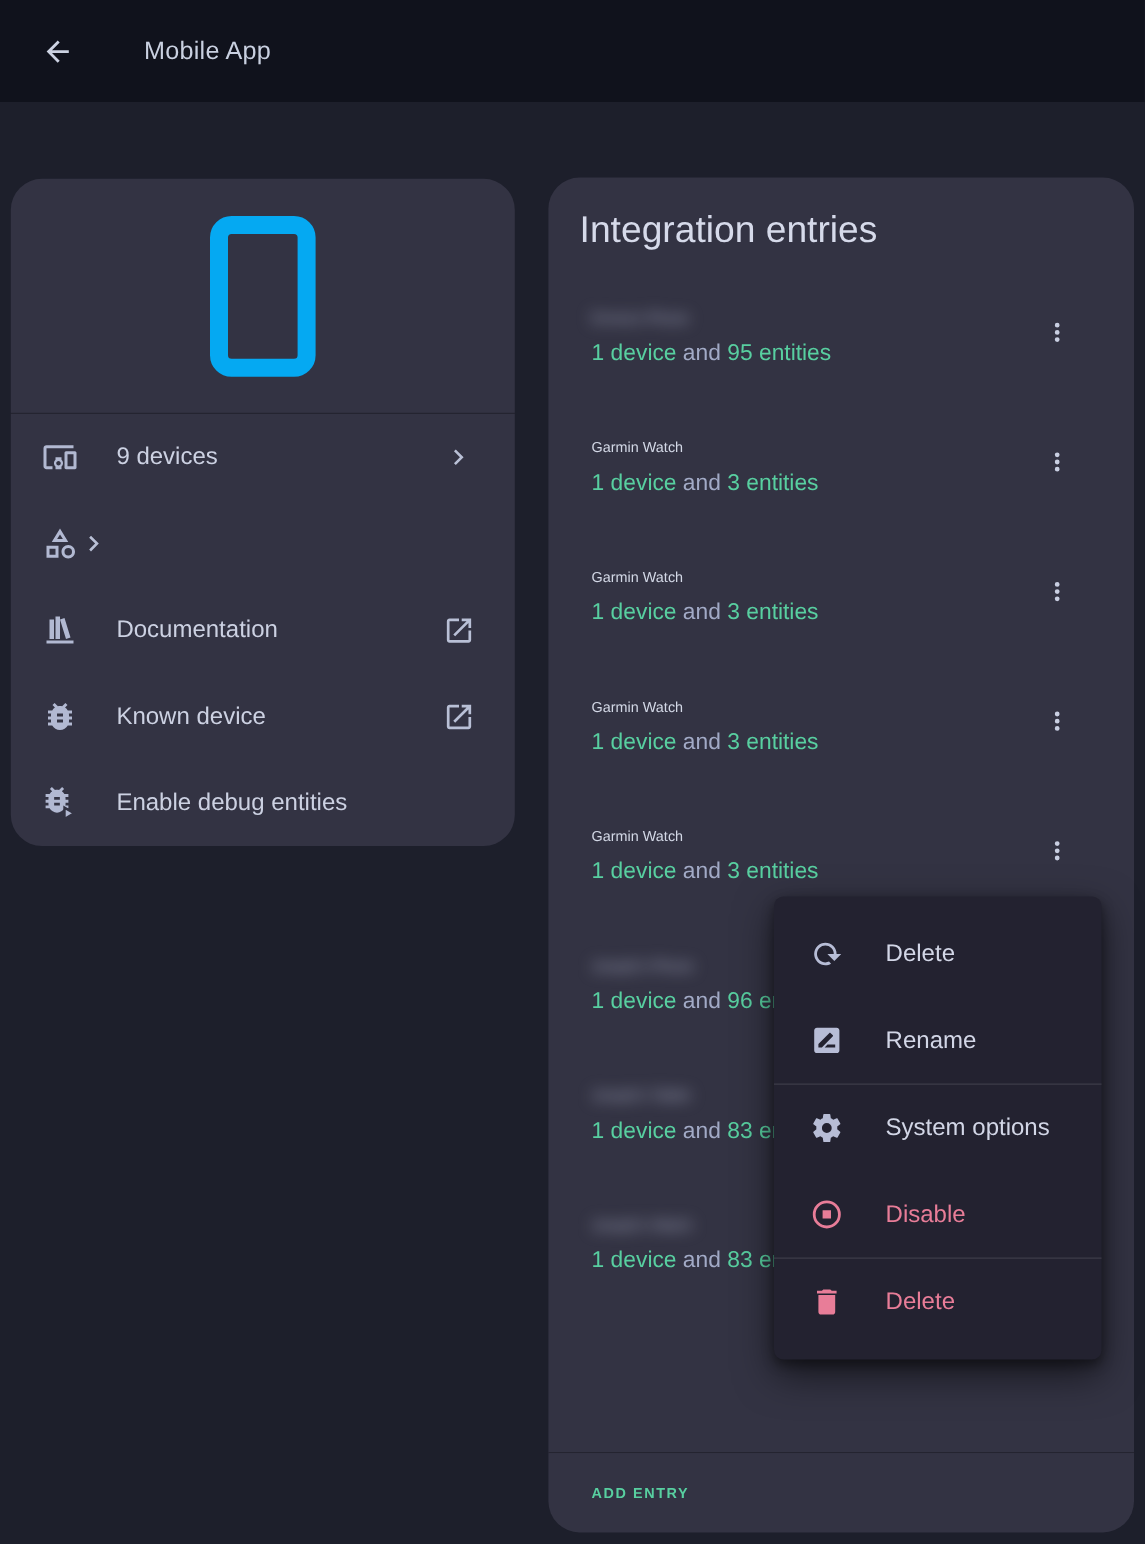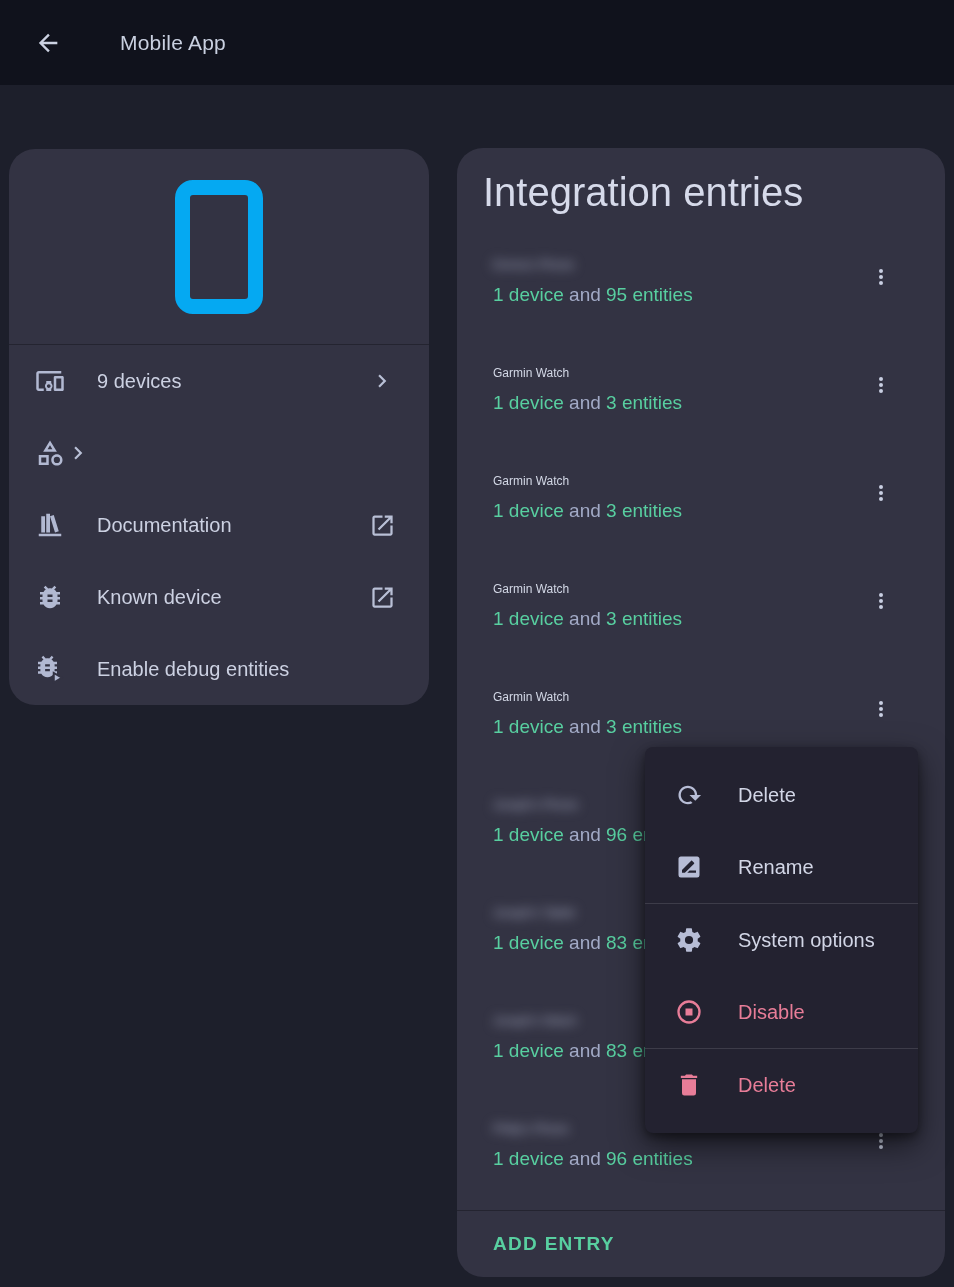--- a/index.html
+++ b/index.html
@@ -34,32 +34,32 @@
   .card-info{left:9px;top:149px;width:420px;height:556px}
   .logo-area{height:196px;display:flex;align-items:center;justify-content:center;border-bottom:1px solid rgba(0,0,0,.28)}
   .phone-logo{width:88px;height:134px;border:15px solid var(--blue);border-radius:18px}
 
   .info-row{height:72px;display:flex;align-items:center;padding:0 33px 0 26px;cursor:pointer}
   .info-row .ricon{width:30px;height:30px;color:var(--icon-lav);flex:none}
   .info-row .rlabel{margin-left:32px;font-size:20px;color:var(--text-label);flex:1}
   .info-row .rtrailing{width:27px;height:27px;color:#b9c0d6;flex:none}
 
   .card-entries{left:457px;top:148px;width:488px;height:1129px}
-  .entries-title{padding:26px 26px 0;font-size:40px;line-height:36px;font-weight:400;color:#d6daea}
+  .entries-title{padding:26px 26px 0;font-size:31px;line-height:36px;font-weight:400;color:#d6daea}
   .entries-list{margin-top:31px}
   .entry{position:relative;height:108px;padding:12px 90px 0 36px}
   .entry-name{font-size:12px;line-height:24px;color:var(--text-primary)}
   .entry-name.redacted{filter:blur(6px);color:#a9aec6}
   .entry-sub{margin-top:7px;font-size:19px;line-height:22px}
   .entry-sub .lnk{color:var(--green);cursor:pointer}
   .entry-sub .plain{color:#a2aac6}
   .entry-dots{position:absolute;right:44px;top:16px;width:40px;height:40px;display:flex;align-items:center;justify-content:center;color:#c9cfe2;cursor:pointer;background:none;border:none}
 
   .entries-footer{position:absolute;left:0;right:0;bottom:0;height:67px;border-top:1px solid rgba(0,0,0,.28);display:flex;align-items:center;padding-left:36px;border-radius:0 0 26px 26px}
-  .add-entry{color:var(--green);font-size:19px;font-weight:700;letter-spacing:1.3px;cursor:pointer;background:none;border:none;font-family:inherit}
+  .add-entry{color:var(--green);font-size:12px;font-weight:700;letter-spacing:1.3px;cursor:pointer;background:none;border:none;font-family:inherit}
 
   
   .context-menu{position:absolute;left:645px;top:747px;width:273px;background:var(--menu-bg);border-radius:8px;padding:12px 0;z-index:5;
     box-shadow:0 12px 32px rgba(0,0,0,.55),0 4px 10px rgba(0,0,0,.4)}
   .menu-item{height:72px;display:flex;align-items:center;padding-left:30px;font-size:20px;color:#d2d6e6;cursor:pointer}
   .menu-item .micon{width:28px;height:28px;margin-right:35px;color:#b7bdd6;flex:none}
   .menu-item.danger,.menu-item.danger .micon{color:var(--pink)}
   .menu-divider{border-top:1px solid rgba(255,255,255,.12)}
 </style>
 </head>
@@ -230,31 +230,20 @@
         <div class="entry-name redacted">Joseph's Watch</div>
         <div class="entry-sub"><span class="lnk">1 device</span><span class="plain"> and </span><span class="lnk">83 entities</span></div>
         <button class="entry-dots">
           <span>
             <svg viewBox="0 0 24 24" width="24" height="24">
               <path fill="currentColor" d="M12,16A2,2 0 0,1 14,18A2,2 0 0,1 12,20A2,2 0 0,1 10,18A2,2 0 0,1 12,16M12,10A2,2 0 0,1 14,12A2,2 0 0,1 12,14A2,2 0 0,1 10,12A2,2 0 0,1 12,10M12,4A2,2 0 0,1 14,6A2,2 0 0,1 12,8A2,2 0 0,1 10,6A2,2 0 0,1 12,4Z"></path>
             </svg>
           </span>
         </button>
       </div>
-      <div class="entry">
-        <div class="entry-name redacted">Philip's Phone</div>
-        <div class="entry-sub"><span class="lnk">1 device</span><span class="plain"> and </span><span class="lnk">96 entities</span></div>
-        <button class="entry-dots">
-          <span>
-            <svg viewBox="0 0 24 24" width="24" height="24">
-              <path fill="currentColor" d="M12,16A2,2 0 0,1 14,18A2,2 0 0,1 12,20A2,2 0 0,1 10,18A2,2 0 0,1 12,16M12,10A2,2 0 0,1 14,12A2,2 0 0,1 12,14A2,2 0 0,1 10,12A2,2 0 0,1 12,10M12,4A2,2 0 0,1 14,6A2,2 0 0,1 12,8A2,2 0 0,1 10,6A2,2 0 0,1 12,4Z"></path>
-            </svg>
-          </span>
-        </button>
-      </div>
     </div>
   <div class="entries-footer">
     <button class="add-entry">ADD ENTRY</button>
   </div>
 </section>
 
 <div id="context-menu" class="context-menu">
     <div class="menu-item">
       <span class="micon">
         <svg viewBox="0 0 24 24" width="28" height="28">

